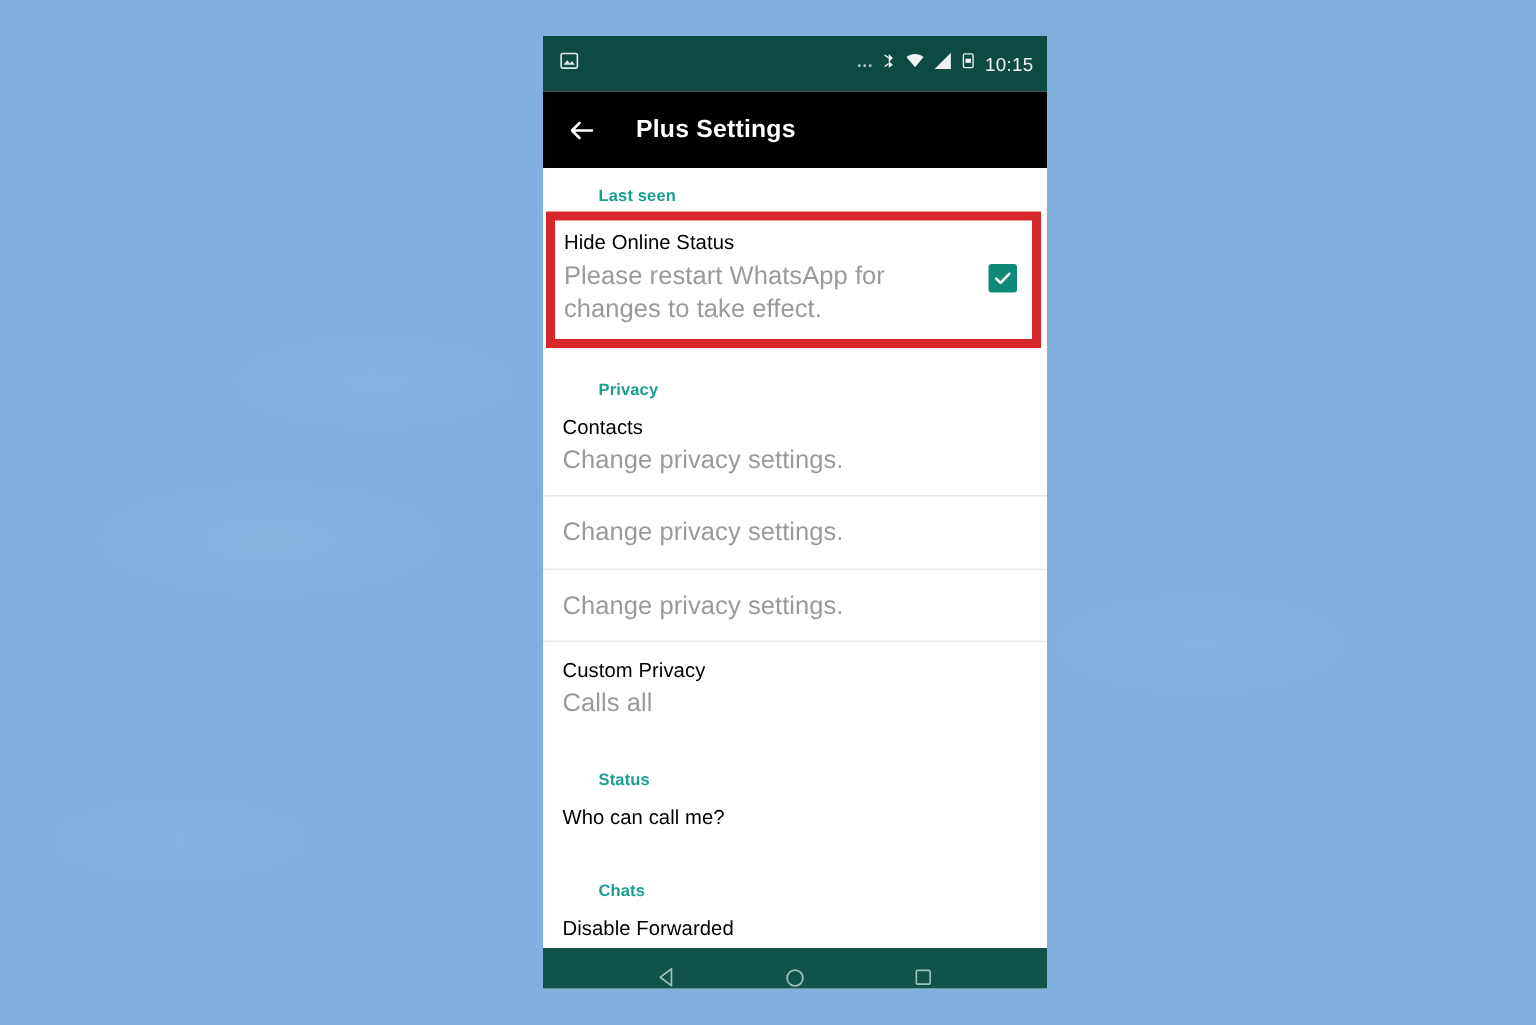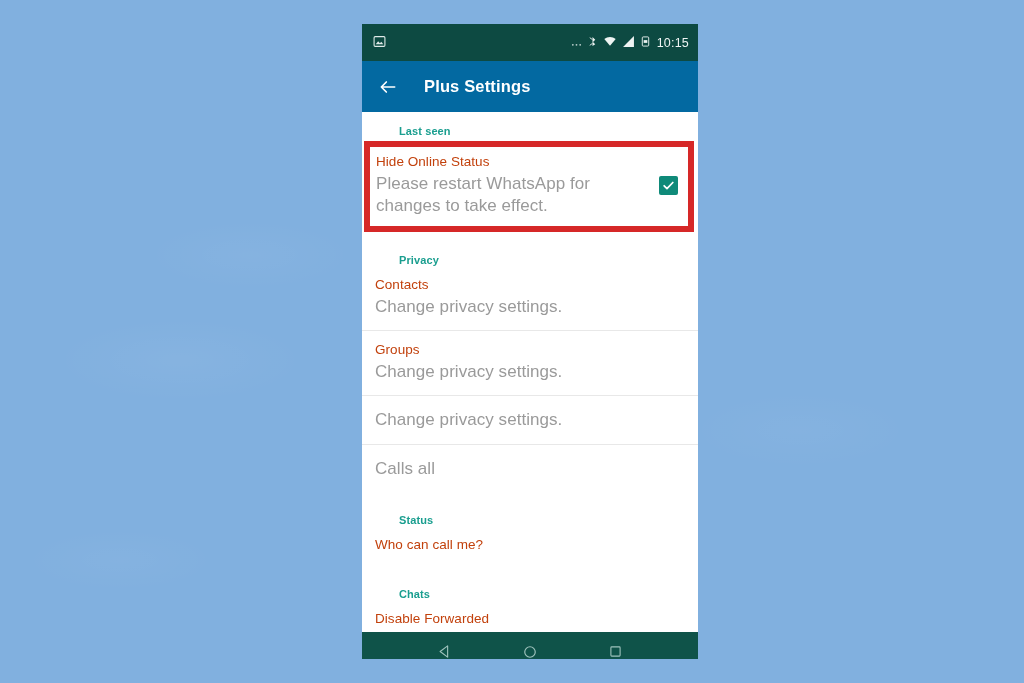--- a/index.html
+++ b/index.html
@@ -59,21 +59,21 @@
     font-size: 12.5px;
     color: #eef4f3;
     letter-spacing: .2px;
     margin-left: 1px;
   }
   .sb-icon { display: block; }
 
   
   .app-bar {
     height: 51px;
-    background: #0369a1;
+    background: #000000;
     display: flex;
     align-items: center;
     padding-left: 14px;
   }
   .back-arrow {
     width: 24px;
     height: 24px;
     display: flex;
     align-items: center;
     justify-content: center;
@@ -103,21 +103,21 @@
     letter-spacing: .1px;
     margin-left: 24px;
   }
 
   .row {
     padding: 11px 13px 12px 13px;
     position: relative;
   }
   .row-title {
     font-size: 13.5px;
-    color: #c2410c;
+    color: #000000;
     line-height: 1.25;
     letter-spacing: .05px;
   }
   .row-sub {
     font-size: 17px;
     color: #9a9a9a;
     line-height: 1.32;
     margin-top: 2px;
     letter-spacing: .05px;
   }
@@ -263,31 +263,31 @@
 
     <div class="section-header">Privacy</div>
 
     <div class="row">
       <div class="row-title">Contacts</div>
       <div class="row-sub">Change privacy settings.</div>
     </div>
     <div class="divider"></div>
 
     <div class="row">
-      <div class="row-title">Groups</div>
       <div class="row-sub">Change privacy settings.</div>
     </div>
     <div class="divider"></div>
 
     <div class="row">
       <div class="row-sub">Change privacy settings.</div>
     </div>
     <div class="divider"></div>
 
     <div class="row">
+      <div class="row-title">Custom Privacy</div>
       <div class="row-sub">Calls all</div>
     </div>
 
     <div class="gap"></div>
 
     <div class="section-header">Status</div>
 
     <div class="row">
       <div class="row-title">Who can call me?</div>
     </div>

